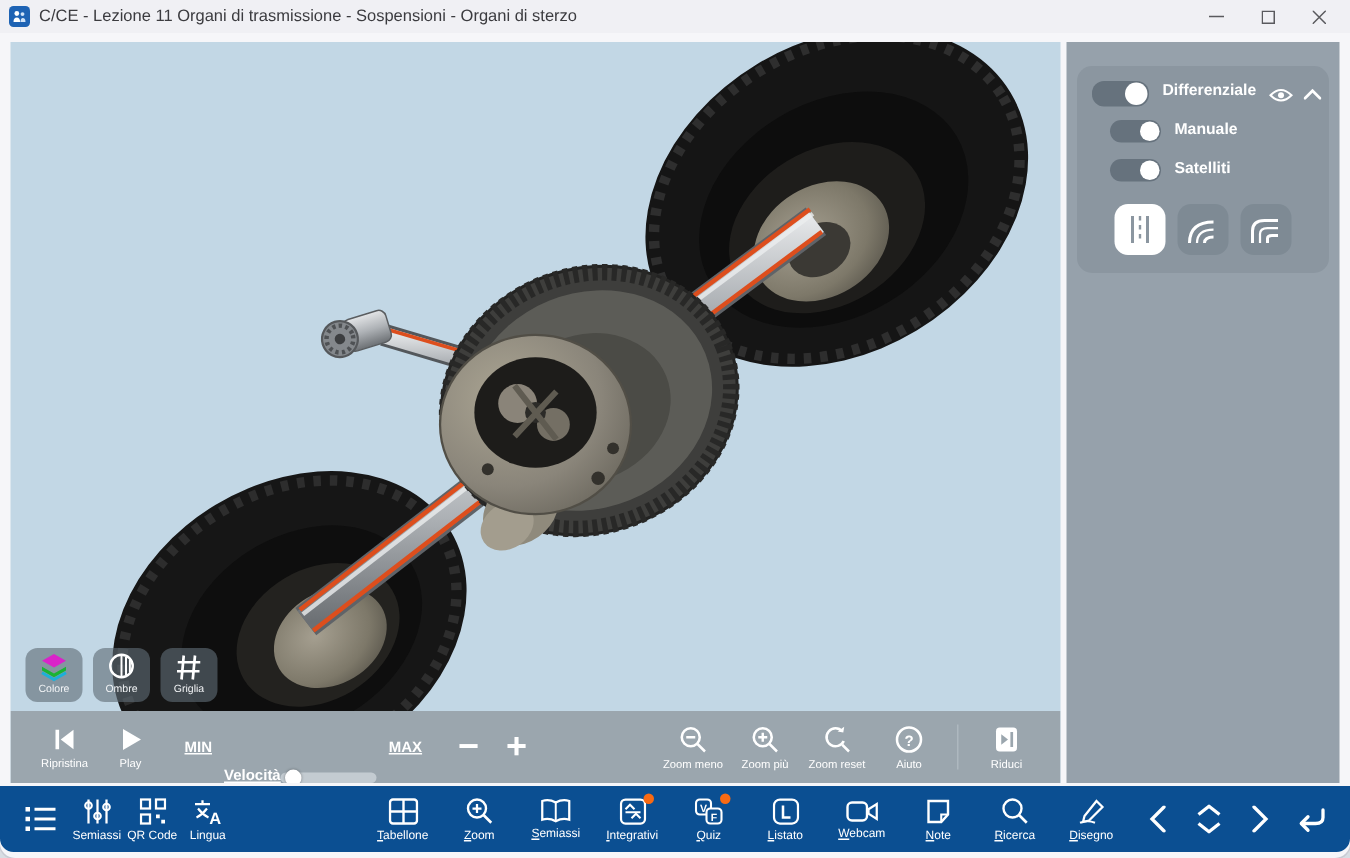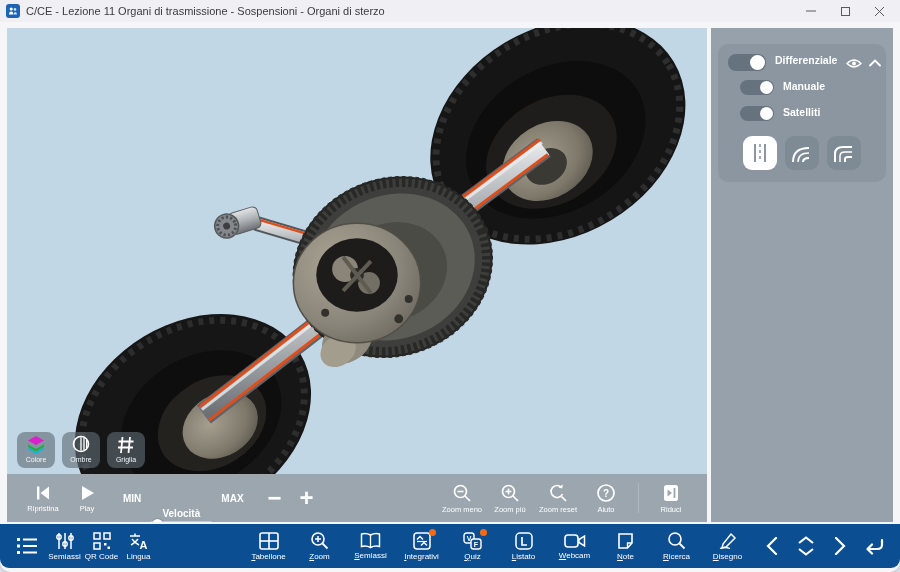--- a/index.html
+++ b/index.html
@@ -36,23 +36,23 @@
     padding-top:3px; color:#fff;
   }
   .vp-btn .vlab{ font-size:7px; color:#f2f4f6; margin-top:1px; }
   
   .controlbar{
     position:absolute; left:0; right:0; bottom:0; height:48px; background:#9ba6ae;
     display:flex; align-items:center; padding:0 14px; color:#fff;
   }
   .cb-item{ display:flex; flex-direction:column; align-items:center; gap:2px; width:44px; }
   .cb-item .clab{ font-size:7.5px; color:#fff; white-space:nowrap; }
-  .speed{ display:flex; align-items:center; gap:8px; margin-left:14px; }
+  .speed{ display:flex; align-items:center; gap:8px; margin-left:14px;text-decoration:underline; }
   .speed .mm{ font-size:10px; font-weight:bold; color:#fff; }
-  .speed-mid{ position:relative; display:flex; flex-direction:column; align-items:center;margin-top:40px; }
+  .speed-mid{ position:relative; display:flex; flex-direction:row; align-items:center;margin-top:40px; }
   .speed-mid .slab{ font-size:10px; font-weight:bold; margin-bottom:2px; }
   .slider-track{ position:relative; width:64px; height:7px; border-radius:4px; background:#c3cbd1; }
   .slider-knob{ position:absolute; left:3px; top:-2px; width:11px; height:11px; border-radius:50%;
     background:#fff; box-shadow:0 0 2px rgba(0,0,0,.4); }
   .stepper{ display:flex; align-items:center; gap:18px; margin-left:24px; font-size:24px; font-weight:bold; }
   .stepper span{ line-height:20px; }
   .zoom-cluster{ margin-left:auto; display:flex; align-items:center; gap:4px; }
   .cb-sep{ width:1px; height:30px; background:#aeb8bf; margin:0 6px; }
   
   .sidebar{ width:182px; flex:0 0 182px; background:#96a1ab; position:relative; }

